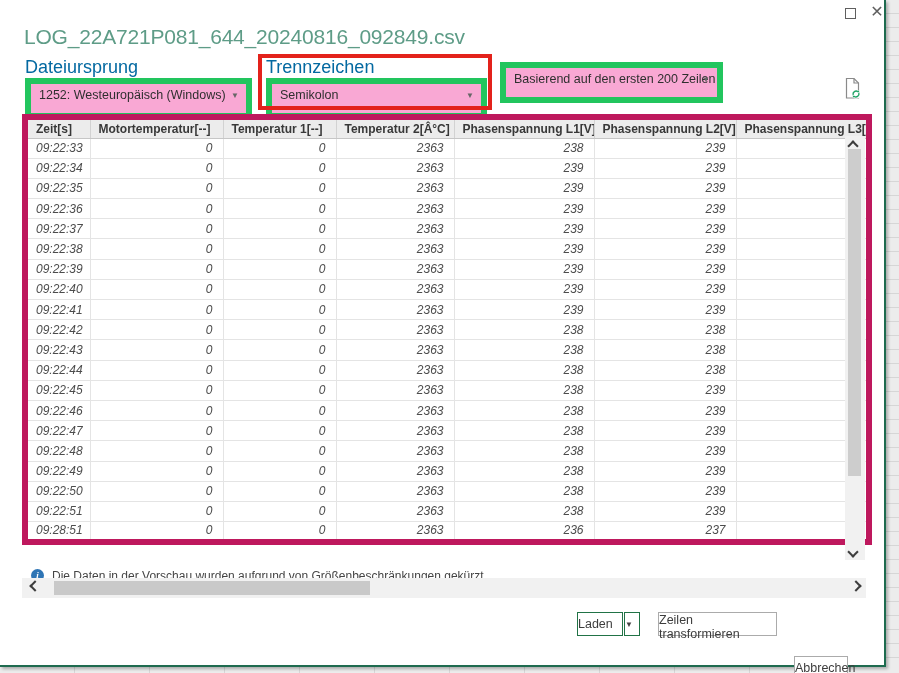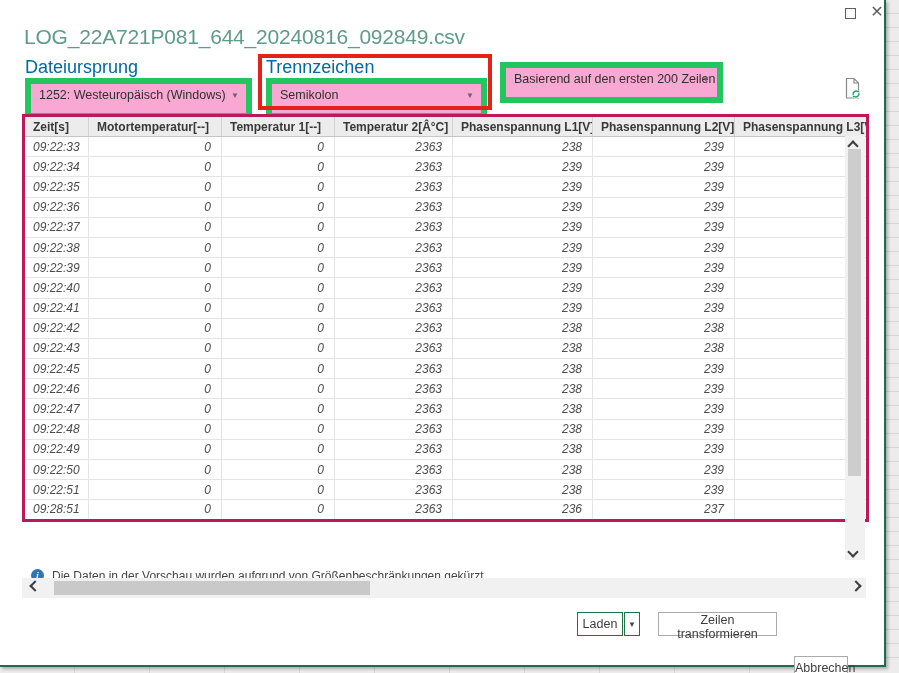--- a/index.html
+++ b/index.html
@@ -37,21 +37,21 @@
   .darr { position:absolute; right:7px; top:0; line-height:24px; font-size:8px; color:#666; }
 
   .red-box { position:absolute; left:258px; top:54px; width:234px; height:56px;
     border:4px solid #e3221b; z-index:6; pointer-events:none; }
 
   .refresh-icon { position:absolute; left:843px; top:77px; width:19px; height:23px; cursor:pointer; }
 
   
   table.preview { position:absolute; left:22px; top:114px; width:844px;
     border-collapse:collapse; table-layout:fixed; z-index:1; }
-  table.preview { border:3px solid #be185d; }
+  table.preview { border:6px solid #be185d; }
   .preview th { background:#ececec; font-weight:bold; font-size:12px; color:#383838; text-align:left;
     height:21px; padding:0 6px 0 8px; border:1px solid #d2d2d2; border-bottom:1px solid #c6c6c6;
     white-space:nowrap; overflow:hidden; }
   .preview td { font-size:12px; font-style:italic; color:#4c4c4c; height:20.2px;
     border-right:1px solid #e4e4e4; border-bottom:1px solid #e4e4e4; white-space:nowrap; overflow:hidden;
     text-align:right; padding-right:10px; }
   .preview td.c0 { text-align:left; padding-left:8px; padding-right:4px; }
   .preview .c0 { width:65px; } .preview .c1 { width:133px; } .preview .c2 { width:113px; }
   .preview .c3 { width:118px; } .preview .c4 { width:140px; } .preview .c5 { width:142px; }
   .preview .c6 { width:133px; }
@@ -77,21 +77,21 @@
 
   
   .info-row { position:absolute; left:31px; top:569px; z-index:1; display:flex; align-items:flex-start; }
   .info-icon { display:inline-block; width:13px; height:13px; border-radius:50%; background:#2e75b5;
     color:#fff; font-size:9px; font-weight:bold; font-style:italic; text-align:center; line-height:13px;
     font-family:"Liberation Serif", serif; }
   .info-text { margin-left:8px; font-size:12px; color:#444; white-space:nowrap; }
 
   
   .btn { position:absolute; top:612px; height:24px; background:#fff; border:1px solid #ababab;
-    font-size:12.5px; color:#3d3d3d; font-family:"Liberation Sans",sans-serif; cursor:pointer; text-align:center; }
+    font-size:12.5px; color:#3d3d3d; font-family:"Liberation Sans",sans-serif; cursor:pointer; text-align:left; }
   .btn-load { left:577px; width:46px; border-color:#217346; }
   .btn-load-arrow { left:624px; width:16px; border-color:#217346; font-size:8px; color:#444; }
   .btn-transform { left:658px; width:119px; }
   .btn-cancel { left:794px; width:54px;margin-top:44px; }
 </style>
 </head>
 <body>
 
 <div id="canvas">
   <div class="bg-right"></div>
@@ -249,20 +249,29 @@
           <tr>
             <td class="c0">09:22:43</td>
             <td class="c1">0</td>
             <td class="c2">0</td>
             <td class="c3">2363</td>
             <td class="c4">238</td>
             <td class="c5">238</td>
             <td class="c6"></td>
           </tr>
           <tr>
+            <td class="c0">09:22:44</td>
+            <td class="c1">0</td>
+            <td class="c2">0</td>
+            <td class="c3">2363</td>
+            <td class="c4">238</td>
+            <td class="c5">238</td>
+            <td class="c6"></td>
+          </tr>
+          <tr>
             <td class="c0">09:22:45</td>
             <td class="c1">0</td>
             <td class="c2">0</td>
             <td class="c3">2363</td>
             <td class="c4">238</td>
             <td class="c5">239</td>
             <td class="c6"></td>
           </tr>
           <tr>
             <td class="c0">09:22:46</td>

